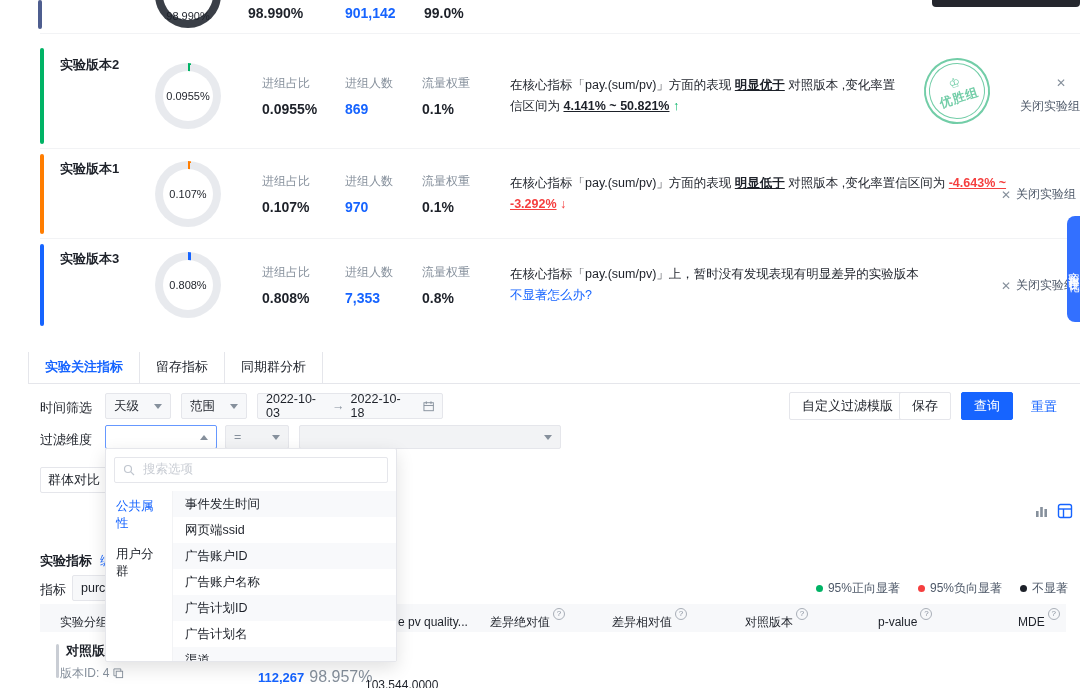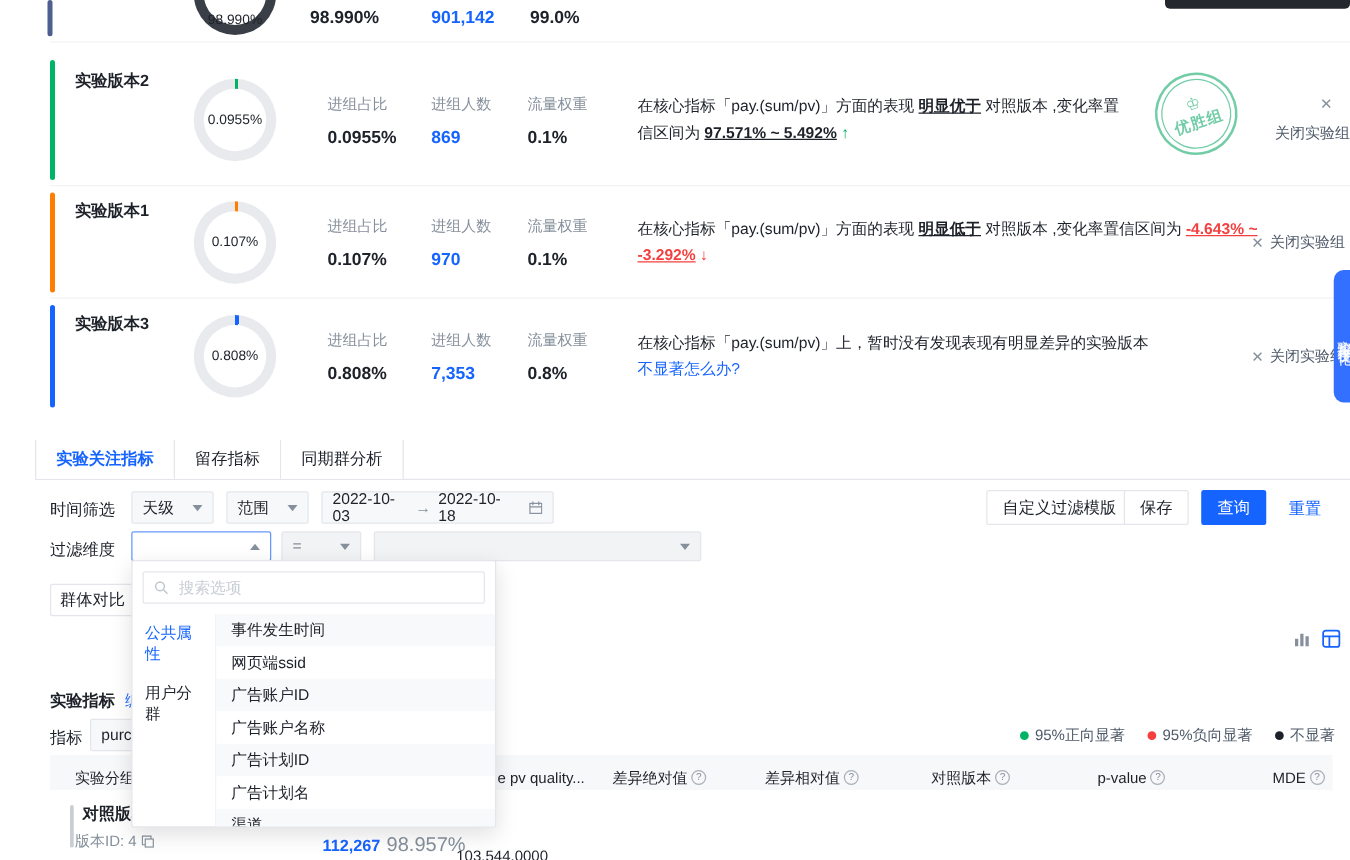--- a/index.html
+++ b/index.html
@@ -68,41 +68,41 @@
     padding:0 12px;display:flex;align-items:center;gap:6px;font-size:13px;cursor:pointer}
   .btn.primary{background:#1664ff;border-color:#1664ff;color:#fff}
   .link-btn{position:absolute;color:#1664ff;font-size:13px;cursor:pointer}
 
   
   .panel{position:absolute;left:105px;top:448px;width:290px;height:212px;background:#fff;border:1px solid #e5e6eb;
     border-radius:2px;box-shadow:0 6px 18px rgba(0,0,0,.12);z-index:30}
   .panel-search{margin:8px;height:26px;box-sizing:border-box;border:1px solid #e5e6eb;border-radius:2px;
     display:flex;align-items:center;gap:6px;padding:0 8px}
   .panel-search input{border:none;outline:none;flex:1;font-size:12.5px;color:#1d2129;background:transparent;
-    font-family:Liberation Serif, serif}
+    font-family:Liberation Mono, monospace}
   .panel-search input::placeholder{color:#c9cdd4}
   .panel-body{position:absolute;left:0;right:0;top:42px;bottom:0;display:flex;overflow:hidden}
   .panel-groups{width:66px;border-right:1px solid #f2f3f5}
   .pgroup{padding:7px 10px;font-size:12.5px;cursor:pointer}
   .pgroup.active{color:#1664ff}
   .panel-opts{flex:1}
   .opt{height:26px;line-height:26px;padding:0 12px;font-size:12.5px;cursor:pointer;white-space:nowrap}
   .opt:nth-child(odd){background:#f8f9fb}
 
   
   .legend{position:absolute;right:12px;top:580px;display:flex;gap:18px;align-items:center;font-size:12px;color:#4e5969}
   .legend-item{display:flex;align-items:center;gap:5px}
   .dot{width:7px;height:7px;border-radius:50%}
 
   
   .icon-toggle{position:absolute;width:18px;height:18px;display:flex;align-items:center;justify-content:center;cursor:pointer}
 
   
   .thead{position:absolute;left:40px;right:14px;top:604px;height:28px;background:#f7f8fa;border-bottom:1px solid #f0f0f0}
-  .th{position:absolute;top:4px;line-height:28px;font-size:12px;color:#1d2129;display:flex;align-items:center;gap:3px}
+  .th{position:absolute;top:4px;line-height:28px;font-size:12px;color:#1d2129;display:flex;align-items:flex-start;gap:3px}
   .help{display:inline-flex;width:12px;height:12px;border:1px solid #a9afb8;border-radius:50%;font-size:8px;
     align-items:center;justify-content:center;color:#868f9c;box-sizing:border-box;cursor:pointer}
   .trow{position:absolute;left:40px;right:14px;top:632px;height:56px;background:#fff}
   .trow-bar{position:absolute;left:16px;top:12px;width:3px;height:34px;background:#c9cdd4;border-radius:2px}
   .trow-name{position:absolute;left:26px;top:10px;font-weight:600;font-size:13px}
   .trow-id{position:absolute;left:20px;top:33px;font-size:12px;color:#86909c;display:flex;align-items:center;gap:4px}
   .cell-main{position:absolute;left:218px;top:36px;font-size:13px;font-weight:700;color:#1664ff}
   .cell-sub{font-size:16px;font-weight:400;color:#86909c;margin-left:5px}
   .cell-col3{position:absolute;left:325px;top:46px;font-size:12px;color:#1d2129}
 
@@ -142,21 +142,21 @@
     </div>
     <div class="stat" style="left:317px">
       <div class="stat-l">进组人数</div>
       <div class="stat-v blue">869</div>
     </div>
     <div class="stat" style="left:394px">
       <div class="stat-l">流量权重</div>
       <div class="stat-v">0.1%</div>
     </div>
     <div class="vdesc" style="width:392px">
-      <span>在核心指标「pay.(sum/pv)」方面的表现 </span><span class="seg-strong">明显优于</span><span> 对照版本 ,变化率置信区间为 </span><span class="seg-ci">97.571% ~ 5.492%</span> <span class="arrow-up">↑</span>
+      <span>在核心指标「pay.(sum/pv)」方面的表现 </span><span class="seg-strong">明显优于</span><span> 对照版本 ,变化率置信区间为 </span><span class="seg-ci">4.141% ~ 50.821%</span> <span class="arrow-up">↑</span>
     </div>
     <div class="stamp">
       <div class="stamp-ring"></div>
       <div class="stamp-ring2"></div>
       <div class="stamp-crown">♔</div>
       <div class="stamp-text">优胜组</div>
     </div>
     <div class="close-x" style="right:14px;top:32px">✕</div>
     <div class="close-label" style="right:0;top:54px">关闭实验组</div>
   </div>

